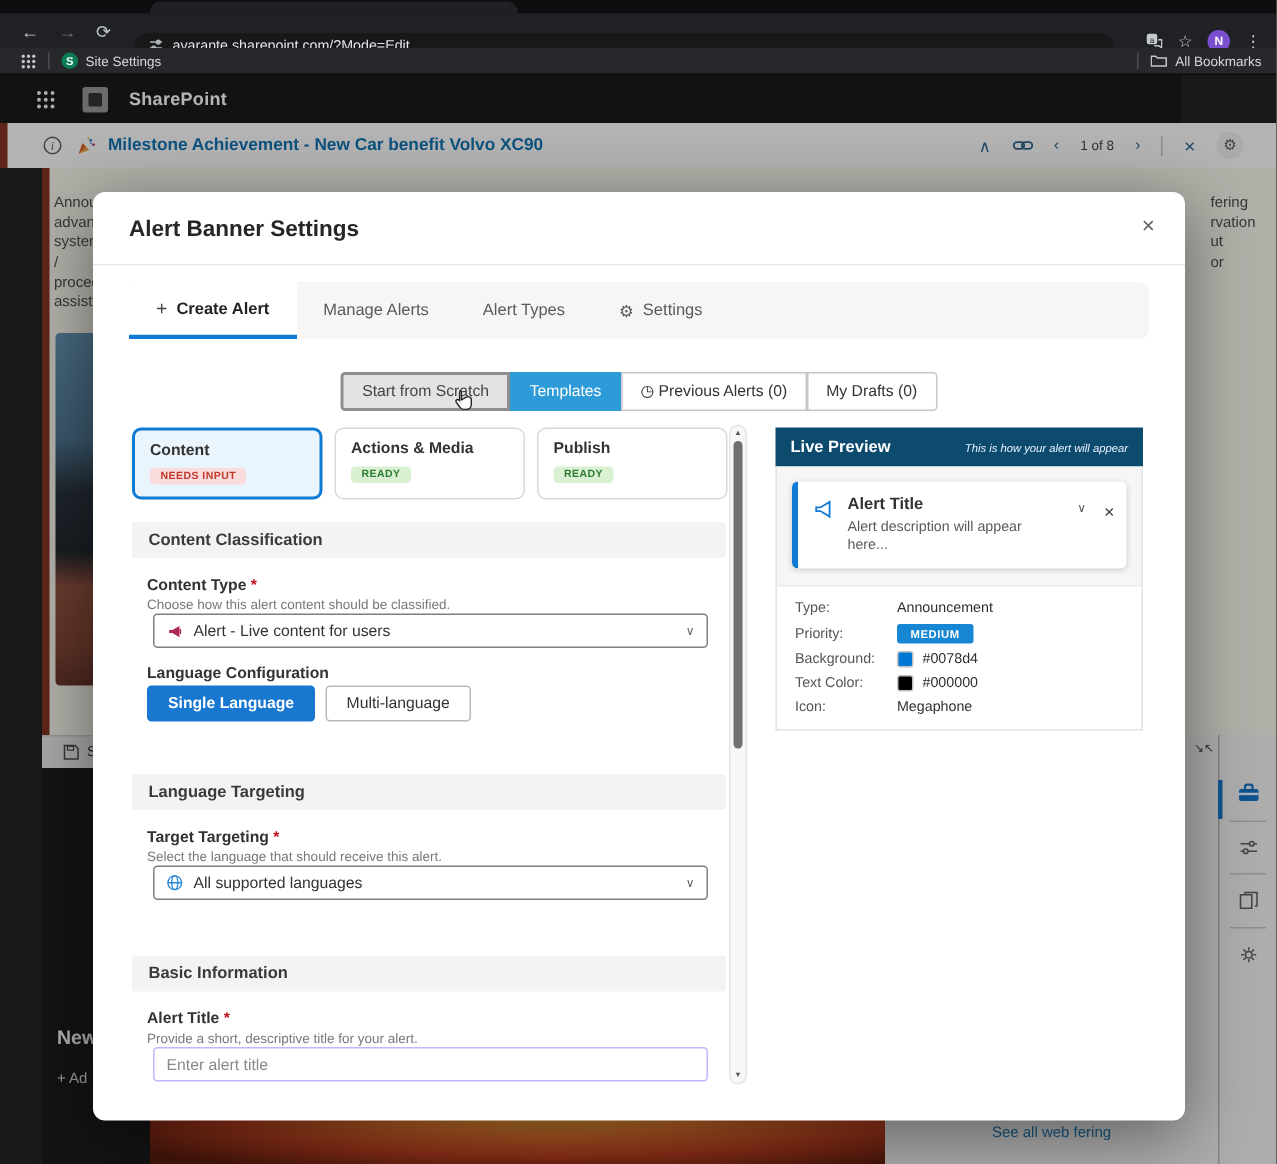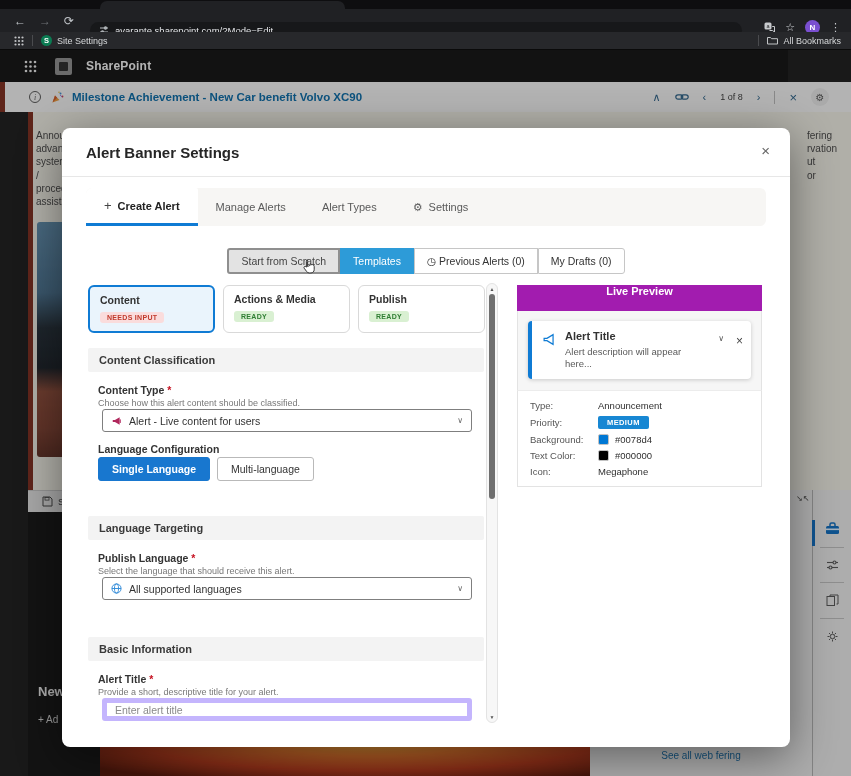--- a/index.html
+++ b/index.html
@@ -83,30 +83,30 @@
   .badge.red { background:#fadcdc; color:#c0392b; }
   .badge.green { background:#d9f0d2; color:#2e7d32; }
   .sechead { position:absolute; left:26px; width:396px; height:24px; background:#f3f3f3; border-radius:2px; font-size:11px; font-weight:bold; color:#3a3a3a; line-height:24px; padding-left:11px; }
   .flabel { position:absolute; left:36px; font-size:10.5px; font-weight:bold; color:#333; }
   .req { color:#c50f1f; }
   .fhelp { position:absolute; left:36px; font-size:9px; color:#787878; }
   .selectbox { position:absolute; left:40px; width:370px; height:23px; background:#fff; border:1px solid #7f7f7f; border-radius:3px; display:flex; align-items:center; gap:7px; padding:0 8px; font-size:10.5px; color:#333; cursor:pointer; }
   .selectbox .chev { margin-left:auto; color:#666; font-size:8px; }
   .segbtn { font-size:10.5px; padding:5px 13px; border:1px solid #b9b9b9; background:#fff; color:#333; border-radius:3px; cursor:pointer; }
   .segbtn.on { background:#1877cf; border-color:#1877cf; color:#fff; font-weight:bold; }
-  .textinput { position:absolute; left:40px; width:370px; height:23px; border:5px solid #c4b5fd; border-radius:3px; font-size:10.5px; padding:0 8px; color:#333; background:#fff; }
+  .textinput { position:absolute; left:40px; width:370px; height:23px; border:1px solid #c4b5fd; border-radius:3px; font-size:10.5px; padding:0 8px; color:#333; background:#fff; }
   .textinput::placeholder { color:#8a8a8a; }
 
   
   .sb-track { position:absolute; left:424px; top:155px; width:12px; height:440px; background:#f7f7f7; border:1px solid #e3e3e3; border-radius:6px; }
   .sb-thumb { position:absolute; left:2px; top:10px; width:6px; height:205px; background:#6f6f6f; border-radius:4px; }
   .sb-arrow { position:absolute; left:0; width:10px; text-align:center; font-size:5px; color:#555; }
 
   
-  .pv-head { position:absolute; left:455px; top:157px; width:245px; height:36px; background:#a21caf; display:flex; align-items:center; justify-content:space-between; padding:0 10px;flex-direction:column; }
+  .pv-head { position:absolute; left:455px; top:157px; width:245px; height:26px; background:#0c4a6e; display:flex; align-items:center; justify-content:space-between; padding:0 10px; }
   .pv-head .t { color:#fff; font-size:11px; font-weight:bold; }
   .pv-head .s { color:#eaf4ff; font-size:7.5px; font-style:italic; }
   .pv-body { position:absolute; left:455px; top:183px; width:245px; height:79px; background:#f6f6f6; border-left:1px solid #e3e3e3; border-right:1px solid #e3e3e3; }
   .pv-card { position:absolute; left:10px; top:10px; width:223px; height:58px; background:#fff; border-left:4px solid #0f7bd4; border-radius:4px; box-shadow:0 1px 4px rgba(0,0,0,.18); display:flex; padding:9px 8px 0 10px; gap:9px; }
   .pv-card-title { font-size:11px; font-weight:bold; color:#333; }
   .pv-card-desc { font-size:9.5px; color:#5a5a5a; margin-top:4px; line-height:11.5px; width:118px; }
   .pv-card-ctrl { margin-left:auto; display:flex; gap:12px; align-items:flex-start; padding-top:4px; color:#555; }
   .pv-details { position:absolute; left:455px; top:262px; width:245px; height:97px; background:#fff; border:1px solid #e3e3e3; border-top:1px solid #ececec; padding:9px 12px; display:flex; flex-direction:column; justify-content:space-between; }
   .pv-row { display:flex; align-items:center; }
   .pv-lab { width:68px; font-size:9.5px; color:#555; }
@@ -371,21 +371,21 @@
       <span class="chev">∨</span>
     </div>
     <div class="flabel" style="top:315px;">Language Configuration</div>
     <div class="abs" style="left:36px; top:329px; display:flex; gap:7px;">
       <button class="segbtn on">Single Language</button>
       <button class="segbtn">Multi-language</button>
     </div>
 
     <div class="sechead" style="top:388px;">Language Targeting</div>
     <div class="flabel" style="top:424px;">
-      <span>Publish Language</span> <span class="req">*</span>
+      <span>Target Targeting</span> <span class="req">*</span>
     </div>
     <div class="fhelp" style="top:438px;">Select the language that should receive this alert.</div>
     <div class="selectbox" style="top:449px;">
       <svg width="11" height="11" viewBox="0 0 12 12">
           <g fill="none" stroke="#2b88d8" stroke-width="1">
             <circle cx="6" cy="6" r="5"></circle>
             <ellipse cx="6" cy="6" rx="2.2" ry="5"></ellipse>
             <line x1="1" y1="6" x2="11" y2="6"></line>
           </g>
         </svg>

